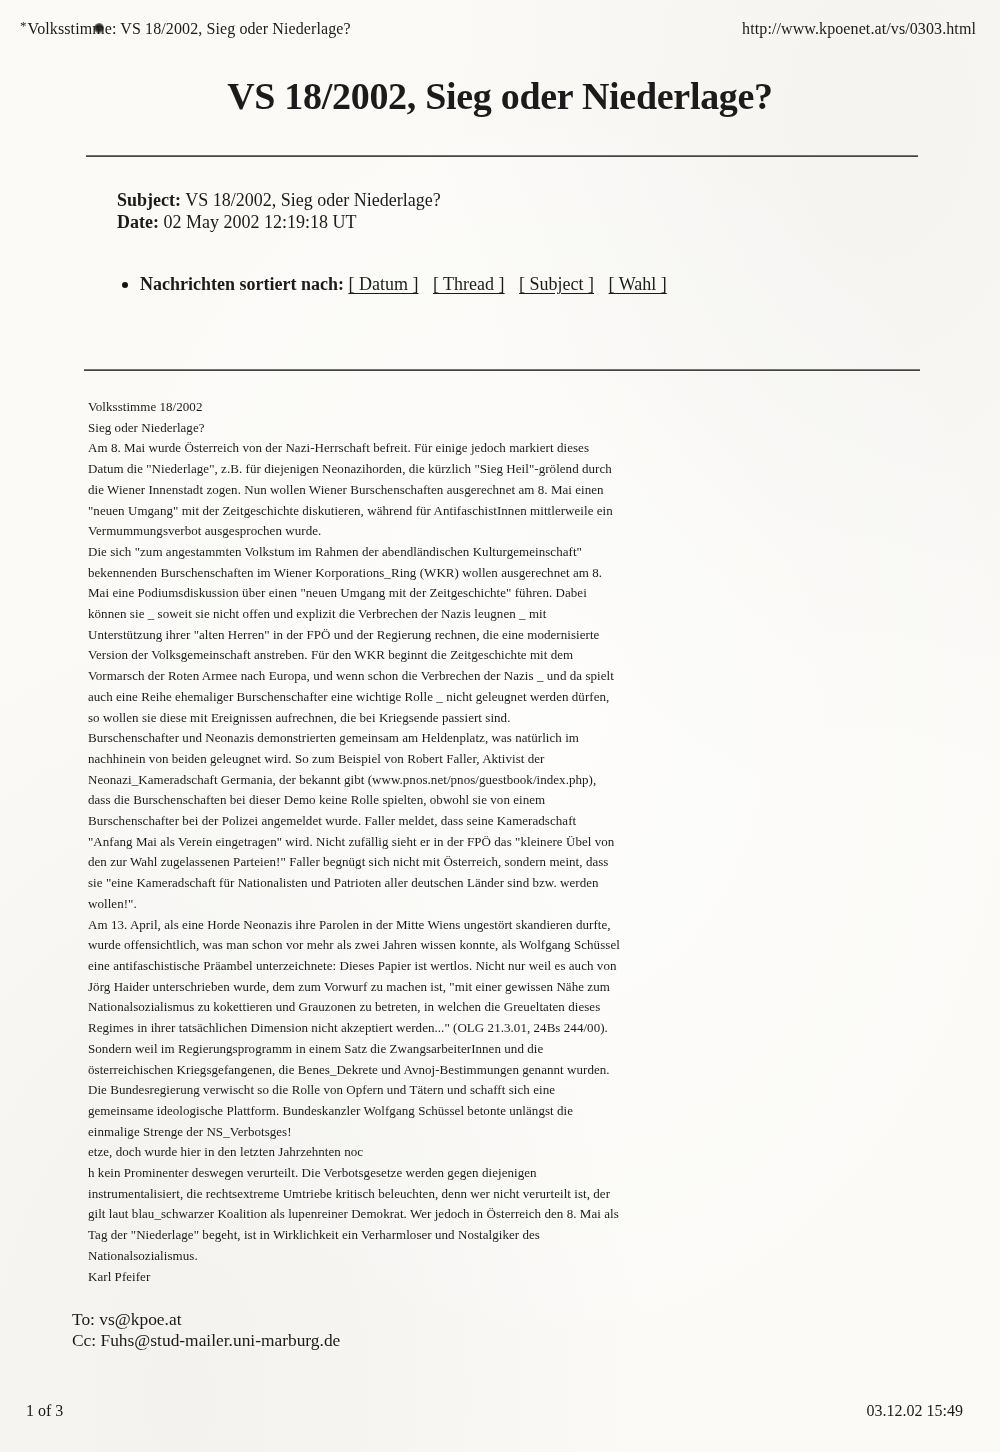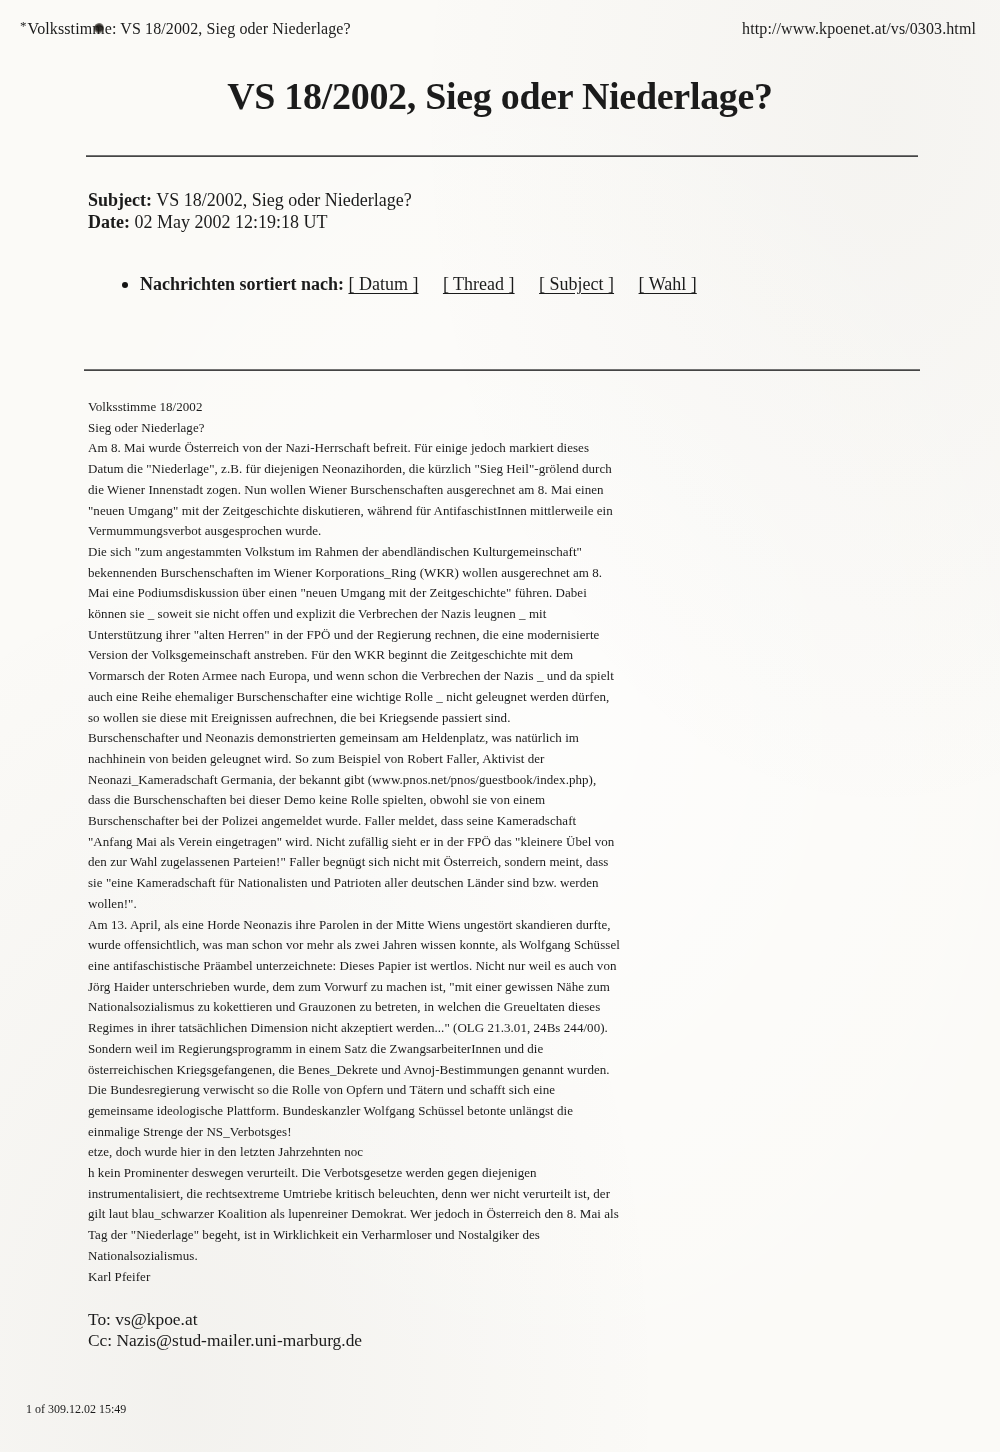--- a/index.html
+++ b/index.html
@@ -36,51 +36,51 @@
     margin: 0; text-align: center;
     font-size: 38px; font-weight: bold; letter-spacing: -0.3px;
   }
   .rule { position: absolute; height: 2px; background: linear-gradient(#8a8a8a, #2e2e2e); }
   .rule-top { top: 155px; left: 86px; width: 832px; }
   .rule-bottom { top: 369px; left: 84px; width: 836px; }
   .meta {
     position: absolute; top: 190px; left: 88px;
     font-size: 18px; line-height: 21.5px;
   }
-  .meta b { font-weight: bold; }
+  .meta b { font-weight: bold; margin-left: 29px; }
   .sender-email { font-style: italic; }
   .nav {
     position: absolute; top: 273px; left: 120px;
     margin: 0; padding: 0; list-style: none;
     font-size: 18px; line-height: 23.5px;
   }
   .nav li { position: relative; padding-left: 20px; white-space: nowrap; }
   .nav li::before {
     content: ""; position: absolute; left: 2px; top: 9px;
     width: 6px; height: 6px; border-radius: 50%; background: #141414;
   }
   .nav b { font-weight: bold; }
   .nav a {
     color: #1b1b1b; text-decoration: underline;
     text-underline-offset: 3px; cursor: pointer;
   }
-  .sort-links a { margin-right: 20px; }
+  .sort-links a { margin-right: 10px; }
   .body-text {
     position: absolute; top: 397px; left: 88px; width: 860px;
     font-size: 13px; line-height: 20.7px;
     white-space: pre; letter-spacing: 0.05px;
   }
   .recipients {
-    position: absolute; top: 1309px; left: 88px;
+    position: absolute; top: 1309px; left: 72px;
     font-size: 17.4px; line-height: 21px;
   }
   .print-footer {
     position: absolute; top: 1402px; left: 26px; right: 37px;
-    display: flex; align-items: baseline;
-    font-size: 12px;
+    display: flex; justify-content: space-between; align-items: baseline;
+    font-size: 16px;
   }
 </style>
 </head>
 <body>
 
 <div class="page">
 
   <div class="print-header">
     <span><span class="asterisk-mark">*</span><span>Volksstimme: VS 18/2002, Sieg oder Niederlage?</span><span class="smudge"></span></span>
     <span>http://www.kpoenet.at/vs/0303.html</span>
@@ -146,21 +146,21 @@
 etze, doch wurde hier in den letzten Jahrzehnten noc
 h kein Prominenter deswegen verurteilt. Die Verbotsgesetze werden gegen diejenigen
 instrumentalisiert, die rechtsextreme Umtriebe kritisch beleuchten, denn wer nicht verurteilt ist, der
 gilt laut blau_schwarzer Koalition als lupenreiner Demokrat. Wer jedoch in Österreich den 8. Mai als
 Tag der "Niederlage" begeht, ist in Wirklichkeit ein Verharmloser und Nostalgiker des
 Nationalsozialismus.
 Karl Pfeifer</div>
 
   <div class="recipients">
     <div>To: vs@kpoe.at</div>
-    <div>Cc: Nazis@stud-mailer.uni-marburg.de</div>
+    <div>Cc: Fuhs@stud-mailer.uni-marburg.de</div>
   </div>
 
   <div class="print-footer">
     <span>1 of 3</span>
-    <span>09.12.02 15:49</span>
+    <span>03.12.02 15:49</span>
   </div>
 
 </div>
 
 </body></html>

